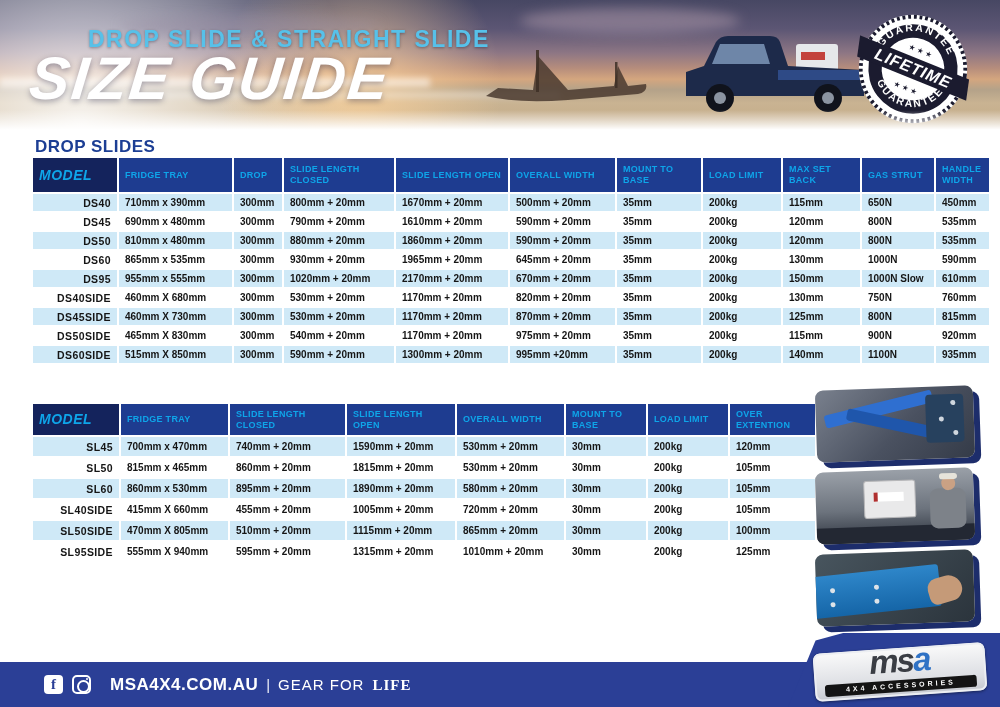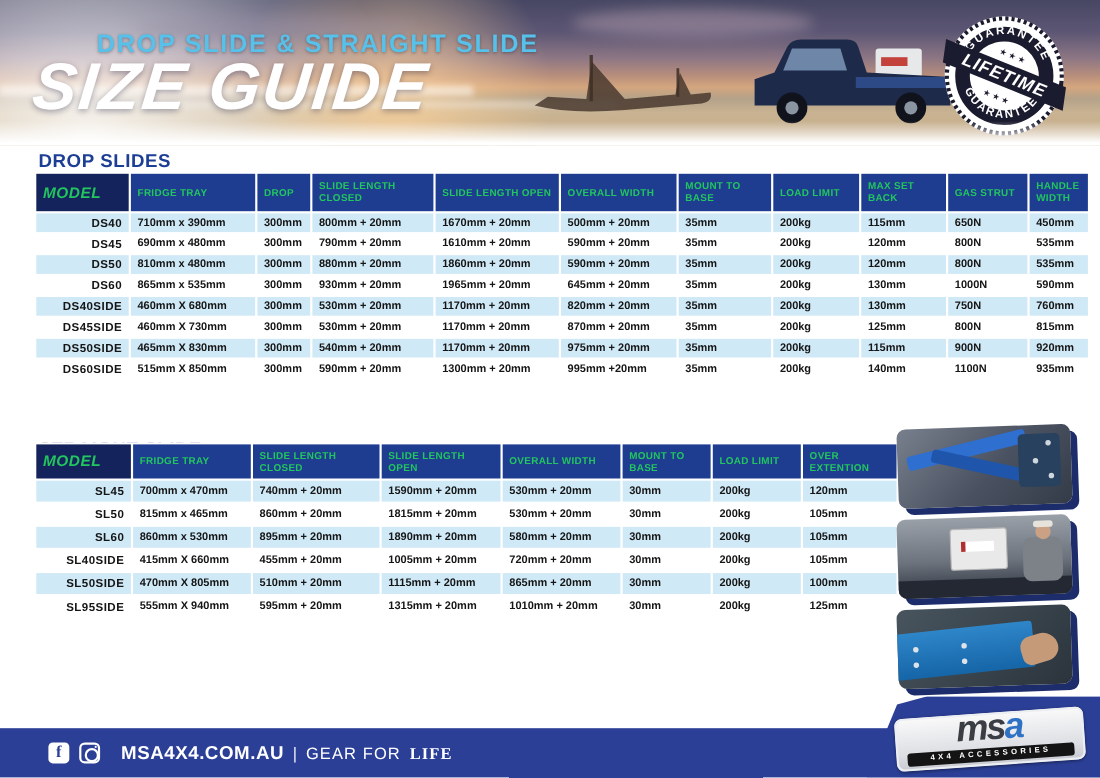--- a/index.html
+++ b/index.html
@@ -39,21 +39,21 @@
 
   
   .section-title { position:absolute; font-size:17px; font-weight:900; color:#1c3e94; letter-spacing:.5px; }
   #drop-title { left:35px; top:137px; }
   #straight-title { left:35px; top:383px;margin-top:16px; }
 
   table { border-collapse:separate; border-spacing:2px; table-layout:fixed; position:absolute; background:#fff; }
   #drop-table { left:31px; top:156px; width:938px; }
   #straight-table { left:31px; top:402px; width:770px; }
   th {
-    background:#1e3c90; color:#22c55e; font-size:9px; font-weight:bold; text-align:left;
+    background:#1e3c90; color:#0ea5e9; font-size:9px; font-weight:bold; text-align:left;
     padding:4px 6px; line-height:1.2; vertical-align:middle; letter-spacing:.3px;
   }
   #drop-table th { height:34px; }
   #straight-table th { height:31px; }
   th.model-th { background:#14235c; font-style:italic; font-size:14px; letter-spacing:.5px; }
   td { font-size:10px; font-weight:bold; color:#151515; padding:2px 6px; vertical-align:middle; }
   #drop-table td { height:17px; }
   #straight-table td { height:19px; }
   tbody tr:nth-child(odd) td { background:#cfe9f7; }
   tbody tr:nth-child(even) td { background:#ffffff; }
@@ -236,20 +236,33 @@
           <td>865mm x 535mm</td>
           <td>300mm</td>
           <td>930mm + 20mm</td>
           <td>1965mm + 20mm</td>
           <td>645mm + 20mm</td>
           <td>35mm</td>
           <td>200kg</td>
           <td>130mm</td>
           <td>1000N</td>
           <td>590mm</td>
+        </tr>
+        <tr>
+          <td class="model-td">DS95</td>
+          <td>955mm x 555mm</td>
+          <td>300mm</td>
+          <td>1020mm + 20mm</td>
+          <td>2170mm + 20mm</td>
+          <td>670mm + 20mm</td>
+          <td>35mm</td>
+          <td>200kg</td>
+          <td>150mm</td>
+          <td>1000N Slow</td>
+          <td>610mm</td>
         </tr>
         <tr>
           <td class="model-td">DS40SIDE</td>
           <td>460mm X 680mm</td>
           <td>300mm</td>
           <td>530mm + 20mm</td>
           <td>1170mm + 20mm</td>
           <td>820mm + 20mm</td>
           <td>35mm</td>
           <td>200kg</td>

